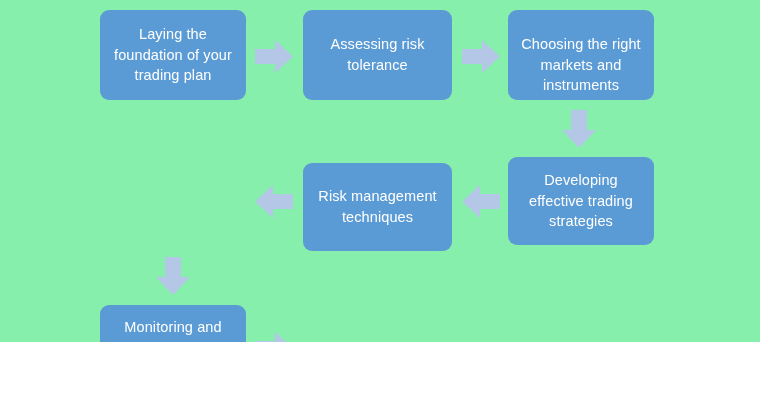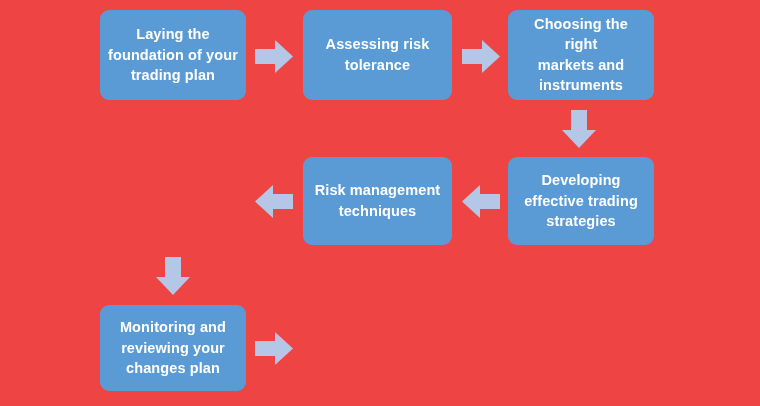--- a/index.html
+++ b/index.html
@@ -7,24 +7,23 @@
     margin: 0;
     padding: 0;
     background: #ffffff;
   }
   body {
     font-family: "Liberation Sans", sans-serif;
   }
   #canvas {
     position: relative;
     width: 760px;
-    height: 406px;
-    background: #ef4444;
+    height: 342px;
+    background: #86efac;
     overflow: hidden;
-    font-weight: bold;
   }
   .node {
     position: absolute;
     box-sizing: border-box;
     background: #5b9bd5;
     border-radius: 9px;
     color: #ffffff;
     display: flex;
     align-items: center;
     justify-content: center;
@@ -89,21 +88,21 @@
     </svg>
   </div>
 
 
   <div class="arrow" style="left:255px; top:185px; width:38px; height:33px;">
     <svg viewBox="0 0 38 33" preserveAspectRatio="none" aria-hidden="true">
       <polygon points="38,9 18,9 18,0 0,16.5 18,33 18,24 38,24" fill="#b4c7e7"></polygon>
     </svg>
   </div>
 
-  <div class="node" style="left:303px; top:157px; width:149px; height:88px;">
+  <div class="node" style="left:303px; top:163px; width:149px; height:88px;">
     <span class="node-label">Risk management
 techniques</span>
   </div>
 
   <div class="arrow" style="left:462px; top:185px; width:38px; height:33px;">
     <svg viewBox="0 0 38 33" preserveAspectRatio="none" aria-hidden="true">
       <polygon points="38,9 18,9 18,0 0,16.5 18,33 18,24 38,24" fill="#b4c7e7"></polygon>
     </svg>
   </div>
 

